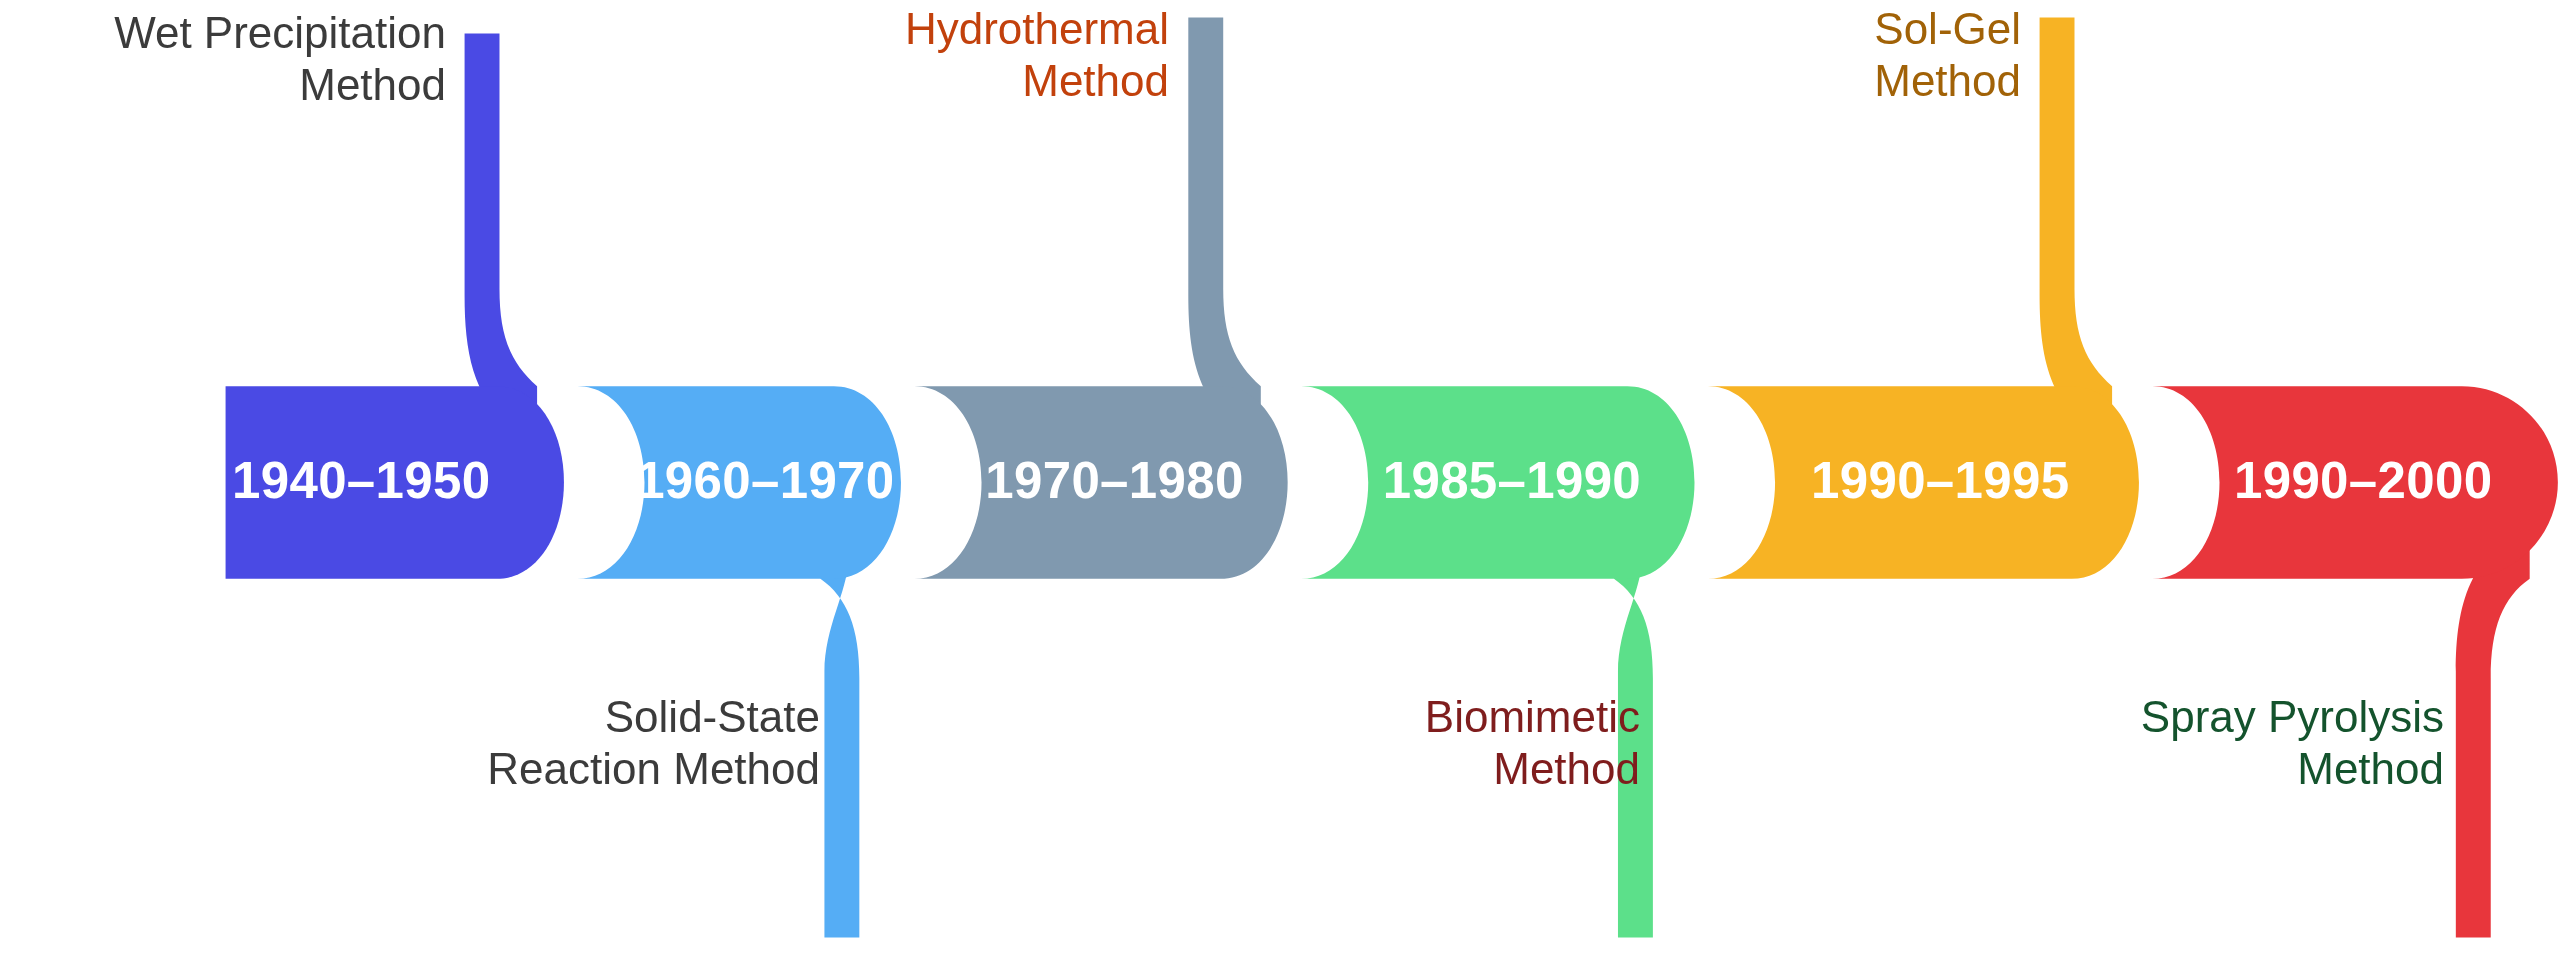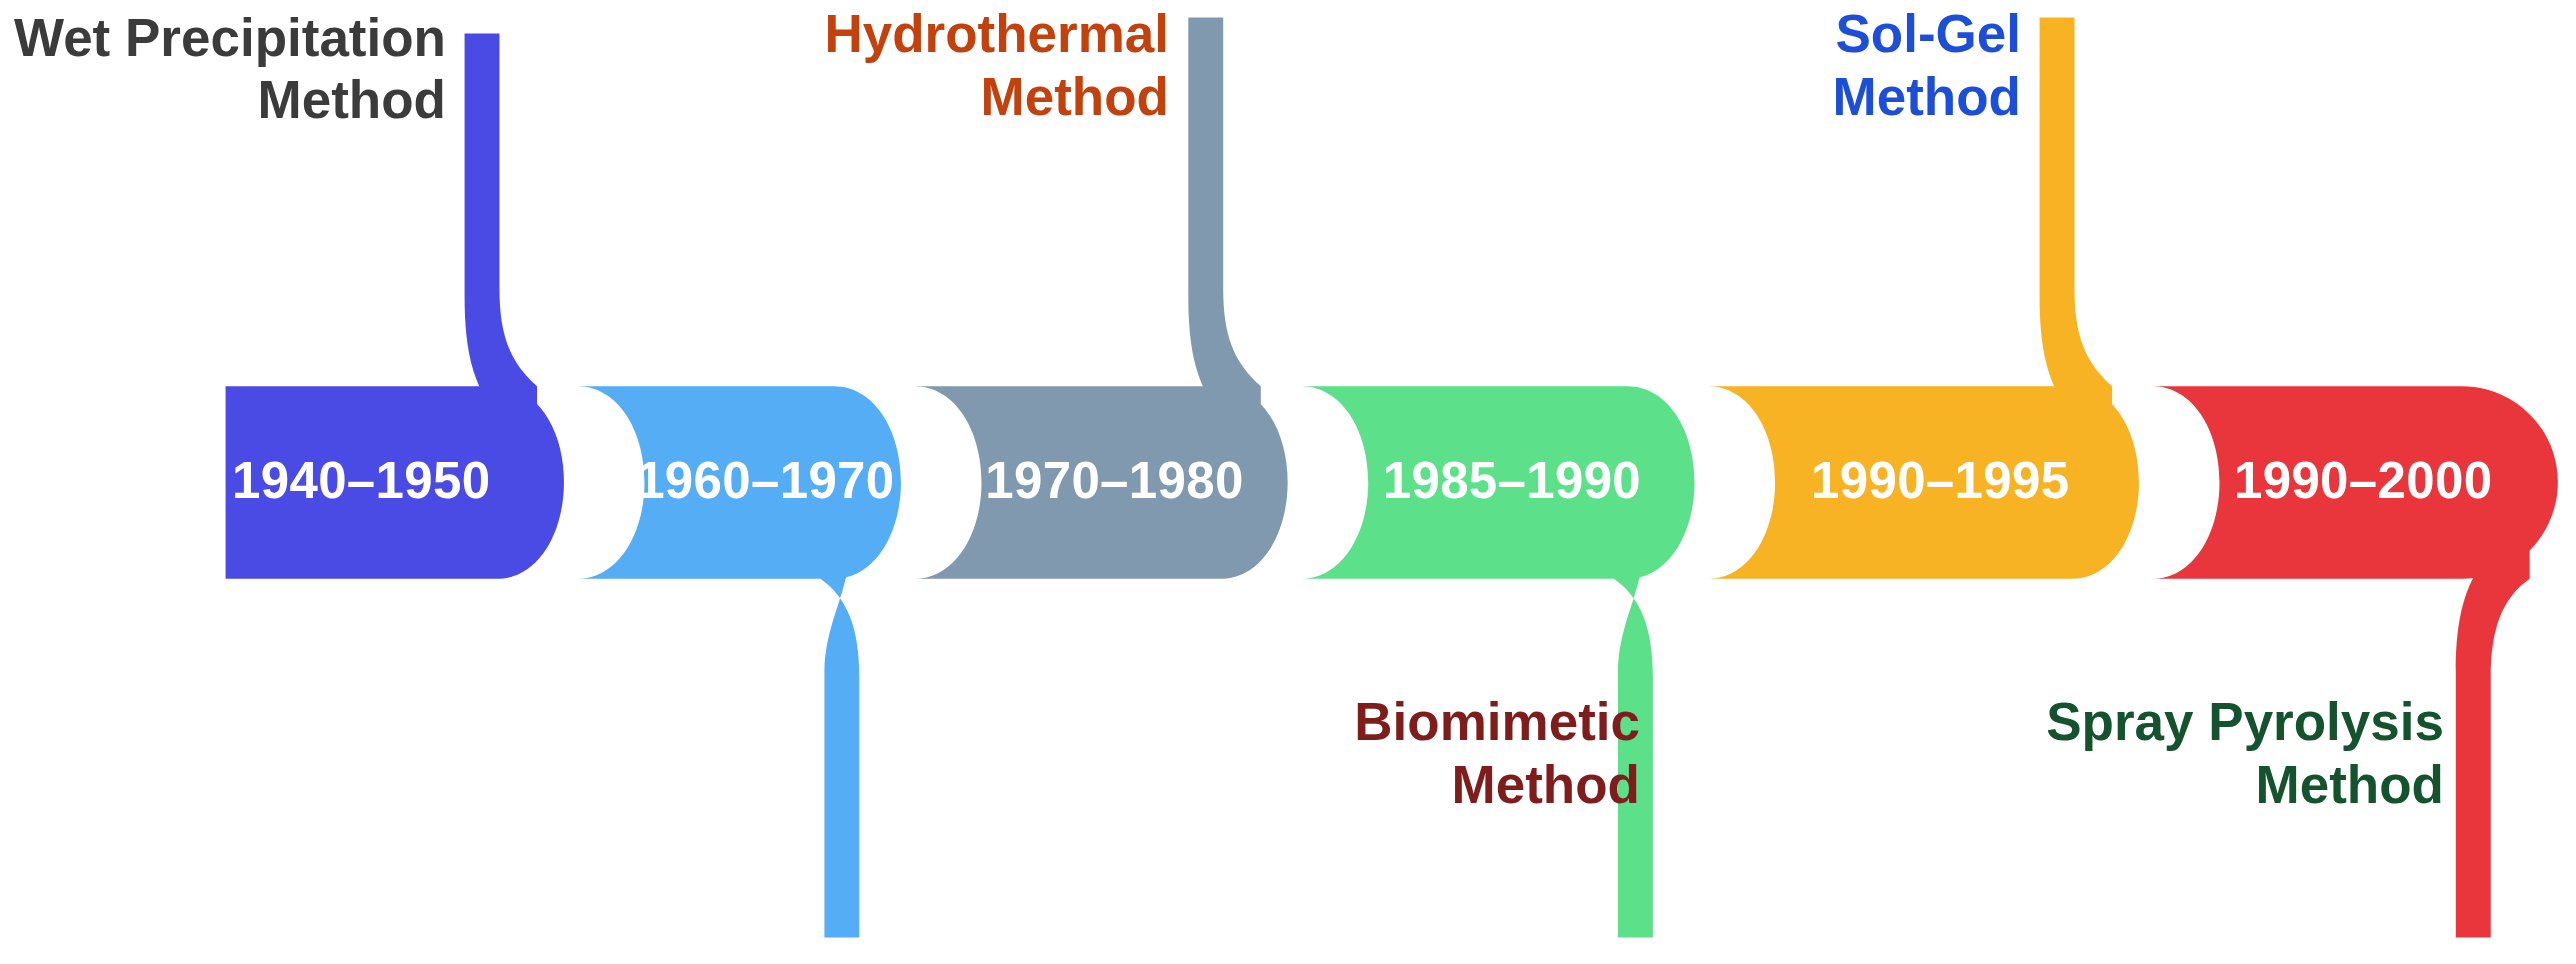--- a/index.html
+++ b/index.html
@@ -30,22 +30,22 @@
     font-family: "Liberation Sans", sans-serif;
     font-weight: 700;
     font-size: 76px;
     fill: #ffffff;
     letter-spacing: 0.5px;
     dominant-baseline: middle;
   }
   .method-label {
     position: absolute;
     font-family: "Liberation Sans", sans-serif;
-    font-weight: 700;
-    font-size: 53px;
+    font-weight: 400;
+    font-size: 44px;
     line-height: 1.18;
     color: #3b3b3b;
     white-space: pre-line;
     pointer-events: none;
   }
   .method-label.align-right { text-align: right; }
 </style>
 </head>
 <body>
 
@@ -163,23 +163,24 @@
                C 3266 862 3306 796 3306 718
                C 3306 640 3266 575 3206 575
                Z" fill="#e8363c"></path>
       <text class="period-label" x="3520" y="722" text-anchor="middle" fill="#ffffff">1990–2000</text>
     </g>
 
   </svg>
 
   <div class="method-label align-right" style="left: 0px; top: 6.7px; width: 446px; color: rgb(59, 59, 59);">Wet Precipitation<br>Method</div>
 
+  <div class="method-label align-right" style="left: 363px; top: 691px; width: 457px; color: rgb(59, 59, 59);">Solid-State<br>Reaction Method</div>
 
   <div class="method-label align-right" style="left: 712px; top: 3.4px; width: 457px; color: #c2410c;">Hydrothermal<br>Method</div>
 
   <div class="method-label align-right" style="left: 1183px; top: 691px; width: 457px; color: #7f1d1d;">Biomimetic<br>Method</div>
 
-  <div class="method-label align-right" style="left: 1564px; top: 3.4px; width: 457px; color: #1d4ed8;">Sol-Gel<br>Method</div>
+  <div class="method-label align-right" style="left: 1564px; top: 3.4px; width: 457px; color: #a16207;">Sol-Gel<br>Method</div>
 
   <div class="method-label align-right" style="left: 1987px; top: 691px; width: 457px; color: #14532d;">Spray Pyrolysis<br>Method</div>
 
 </div>
 
 
 </body></html>

